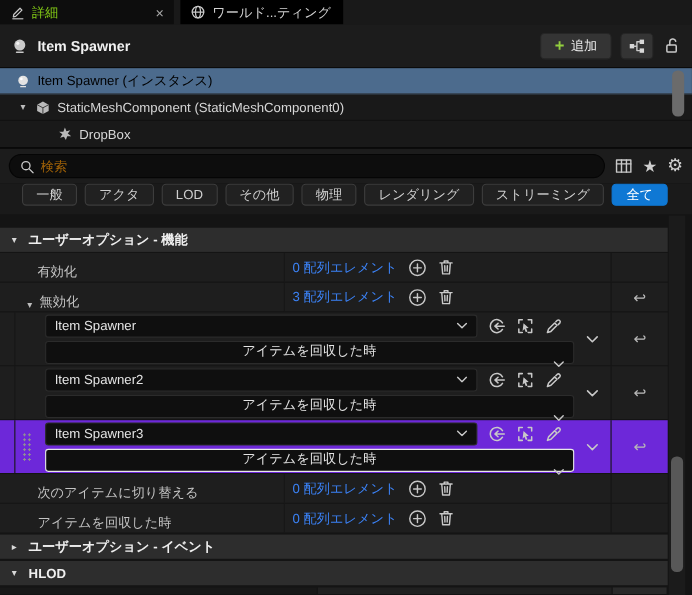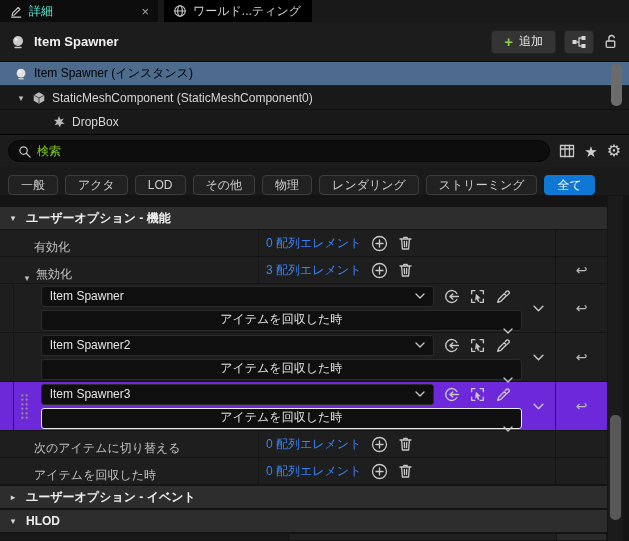--- a/index.html
+++ b/index.html
@@ -9,44 +9,44 @@
     font-family:"Liberation Sans","DejaVu Sans",sans-serif;
     font-size:12px; color:#cfcfcf; position:relative;
   }
   svg { display:block; }
   .ic { stroke:#c8c8c8; fill:none; stroke-width:1.3; stroke-linecap:round; stroke-linejoin:round; }
 
   
   .tabbar { height:22px; background:#191919; display:flex; align-items:stretch; }
   .tab { display:flex; align-items:center; gap:6px; padding:0 9px; }
   .tab-details { width:158px; background:#0d0d0d; }
-  .tab-details .lbl { color:#5eead4;font-family:Liberation Serif, serif; }
+  .tab-details .lbl { color:#84cc16;font-family:Liberation Serif, serif; }
   .tab-close { margin-left:auto; color:#a8a8a8; font-size:13px; line-height:1; cursor:default; }
   .tab-world { width:148px; background:#000000; margin-left:6px; color:#d2d2d2;text-align:center; }
 
   
   .phead { height:40px; background:#1c1c1c; display:flex; align-items:center; padding:0 10px; gap:8px; border-bottom:1px solid #0a0a0a; }
   .phead .title { font-weight:bold; font-size:13px; color:#f0f0f0; margin-right:auto; }
   .btn { background:#343434; border:1px solid #262626; border-radius:4px; height:24px; display:flex; align-items:center; gap:6px; padding:0 12px; color:#eaeaea; }
   .btn.sq { width:30px; padding:0; justify-content:center; }
   .plus { color:#93cf3f; font-weight:bold; font-size:15px; line-height:1; }
 
   
   .tree { background:#191919; position:relative; border-bottom:1px solid #000; }
   .trow { height:24px; display:flex; align-items:center; gap:6px; border-bottom:1px solid #111; color:#d6d6d6; }
   .trow.sel { background:#4c6b8d; color:#000000; border-bottom:1px solid #222; }
   .tree-thumb { position:absolute; top:2px; right:7px; width:11px; height:42px; background:#6b6b6b; border-radius:5px; }
   .arrow { font-size:9px; color:#bdbdbd; width:10px; text-align:center; }
 
   
   .srow { height:32px; background:#1c1c1c; display:flex; align-items:center; gap:9px; padding:0 8px; }
-  .pill { flex:1; height:22px; background:#0d0d0d; border:1px solid #050505; border-radius:11px; display:flex; align-items:center; gap:6px; padding:0 9px; color:#84cc16; }
-
-  
-  .frow { height:28px; background:#1a1a1a; display:flex; align-items:flex-end; gap:7px; padding:0 8px; }
+  .pill { flex:1; height:22px; background:#0d0d0d; border:1px solid #050505; border-radius:11px; display:flex; align-items:center; gap:6px; padding:0 9px; color:#a16207; }
+
+  
+  .frow { height:28px; background:#1a1a1a; display:flex; align-items:flex-start; gap:7px; padding:0 20px; }
   .fbtn { height:20px; padding:0 12px; display:flex; align-items:center; background:#212121; border:1px solid #3d3d3d; border-radius:4px; color:#cfcfcf; }
   .fbtn.active { background:#0f78d4; border-color:#0f78d4; color:#ffffff; }
 
   
   .grid { background:#141414; padding:12px 22px 0 0; }
   .cat { height:22px; background:#2d2d2d; display:flex; align-items:center; gap:8px; padding-left:8px; font-weight:bold; color:#efefef; margin-bottom:1px; }
   .cat .arrow { color:#d8d8d8; }
   .prow { height:26px; background:#1e1e1e; margin-bottom:1px; display:flex; }
   .pname { width:258px; display:flex; align-items:flex-end; color:#c3c3c3; padding-left:22px; gap:4px; }
   .pname .ind { width:8px; }

